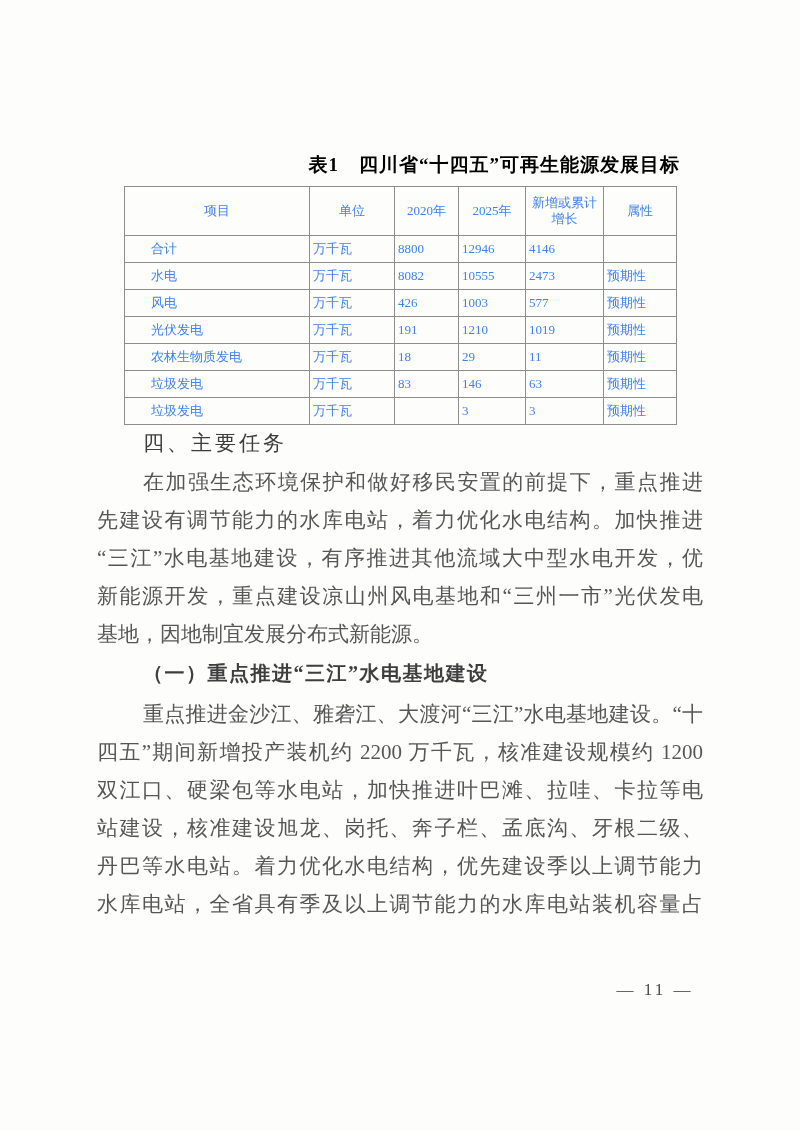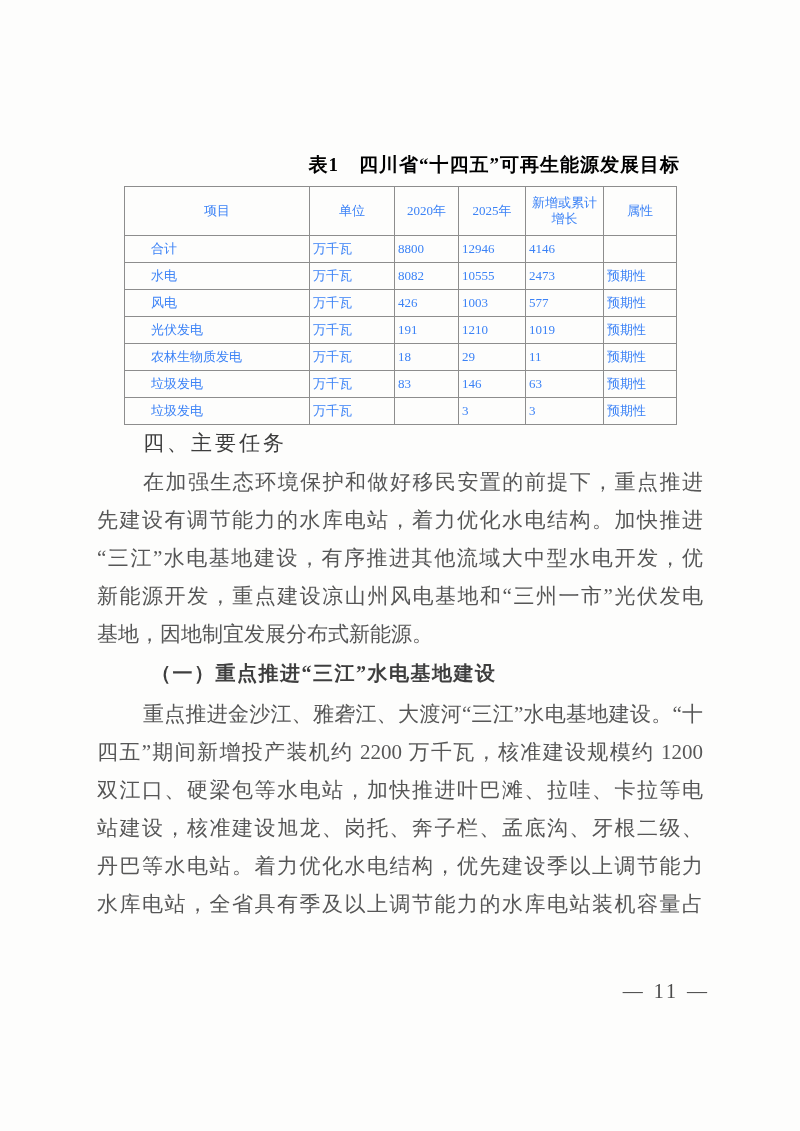--- a/index.html
+++ b/index.html
@@ -66,32 +66,32 @@
     font-size:21px;
     color:#565656;
     text-align:justify;
     text-align-last:justify;
     white-space:nowrap;
   }
   .body-line.indent { text-indent:46px; }
   .body-line.para-end { text-align-last:left; white-space:normal; }
 
   .subsection-heading {
-    position:absolute; top:654px; left:151px;
+    position:absolute; top:654px; left:143px;
     font-family:"Liberation Serif","DejaVu Serif",serif;
     font-weight:bold; font-size:20px; letter-spacing:1.5px;
     color:#3e3e3e;
     height:38px; line-height:38px;
   }
 
   
   .page-number {
     position:absolute; top:980px; left:600px; width:110px;
-    text-align:right;
-    font-size:20px; letter-spacing:3px;
+    text-align:center;
+    font-size:17px; letter-spacing:3px;
     color:#4a4a4a;
   }
 </style>
 </head>
 <body>
 
 <div class="page">
 
   <div class="table-title">表1　四川省“十四五”可再生能源发展目标</div>
 

